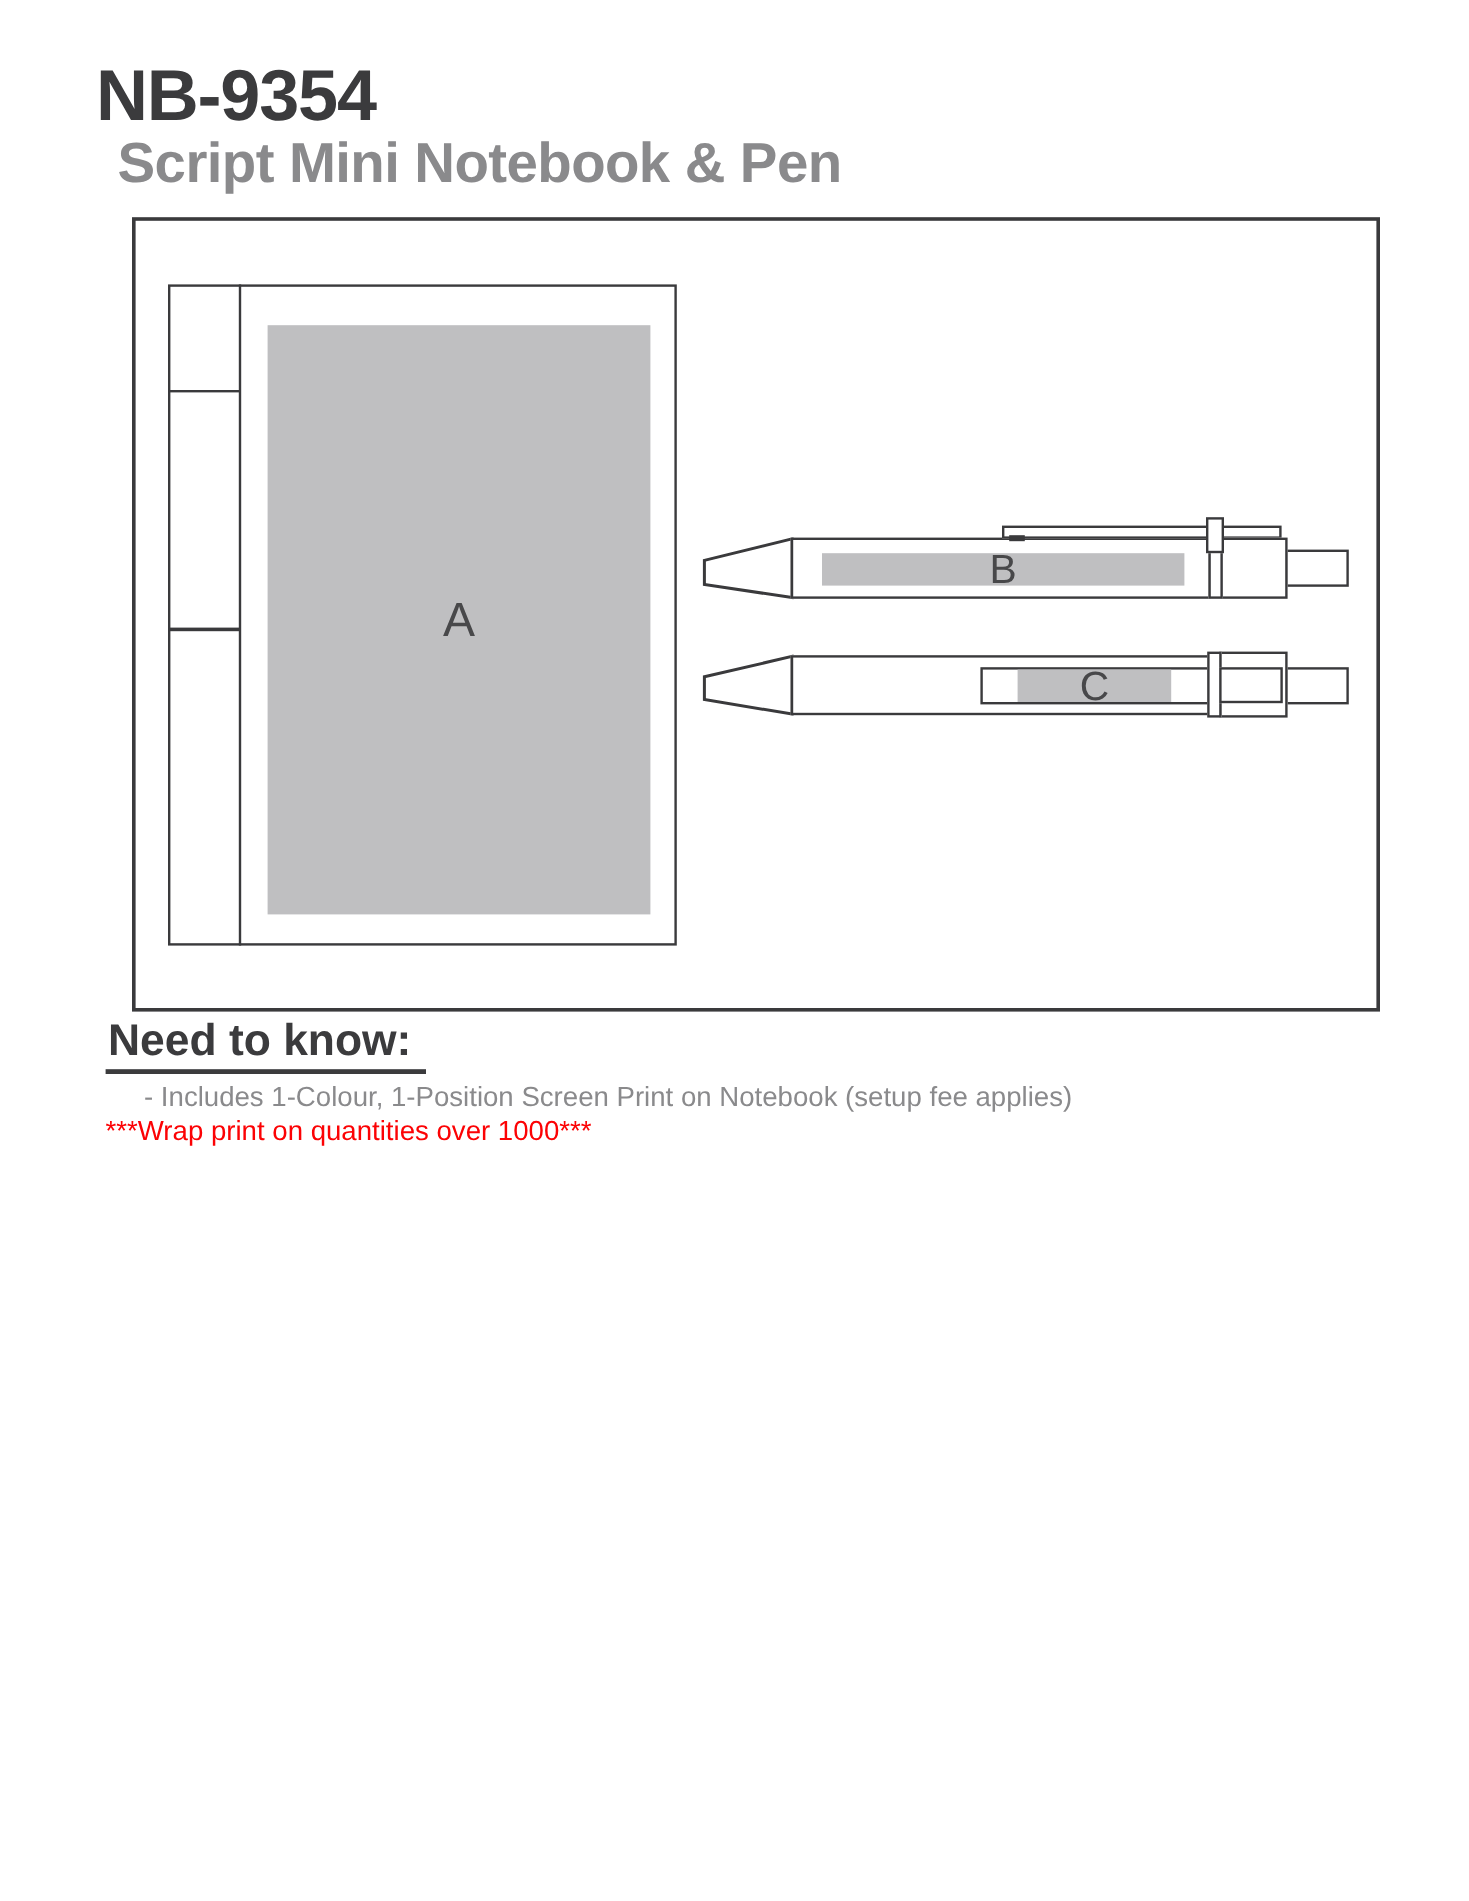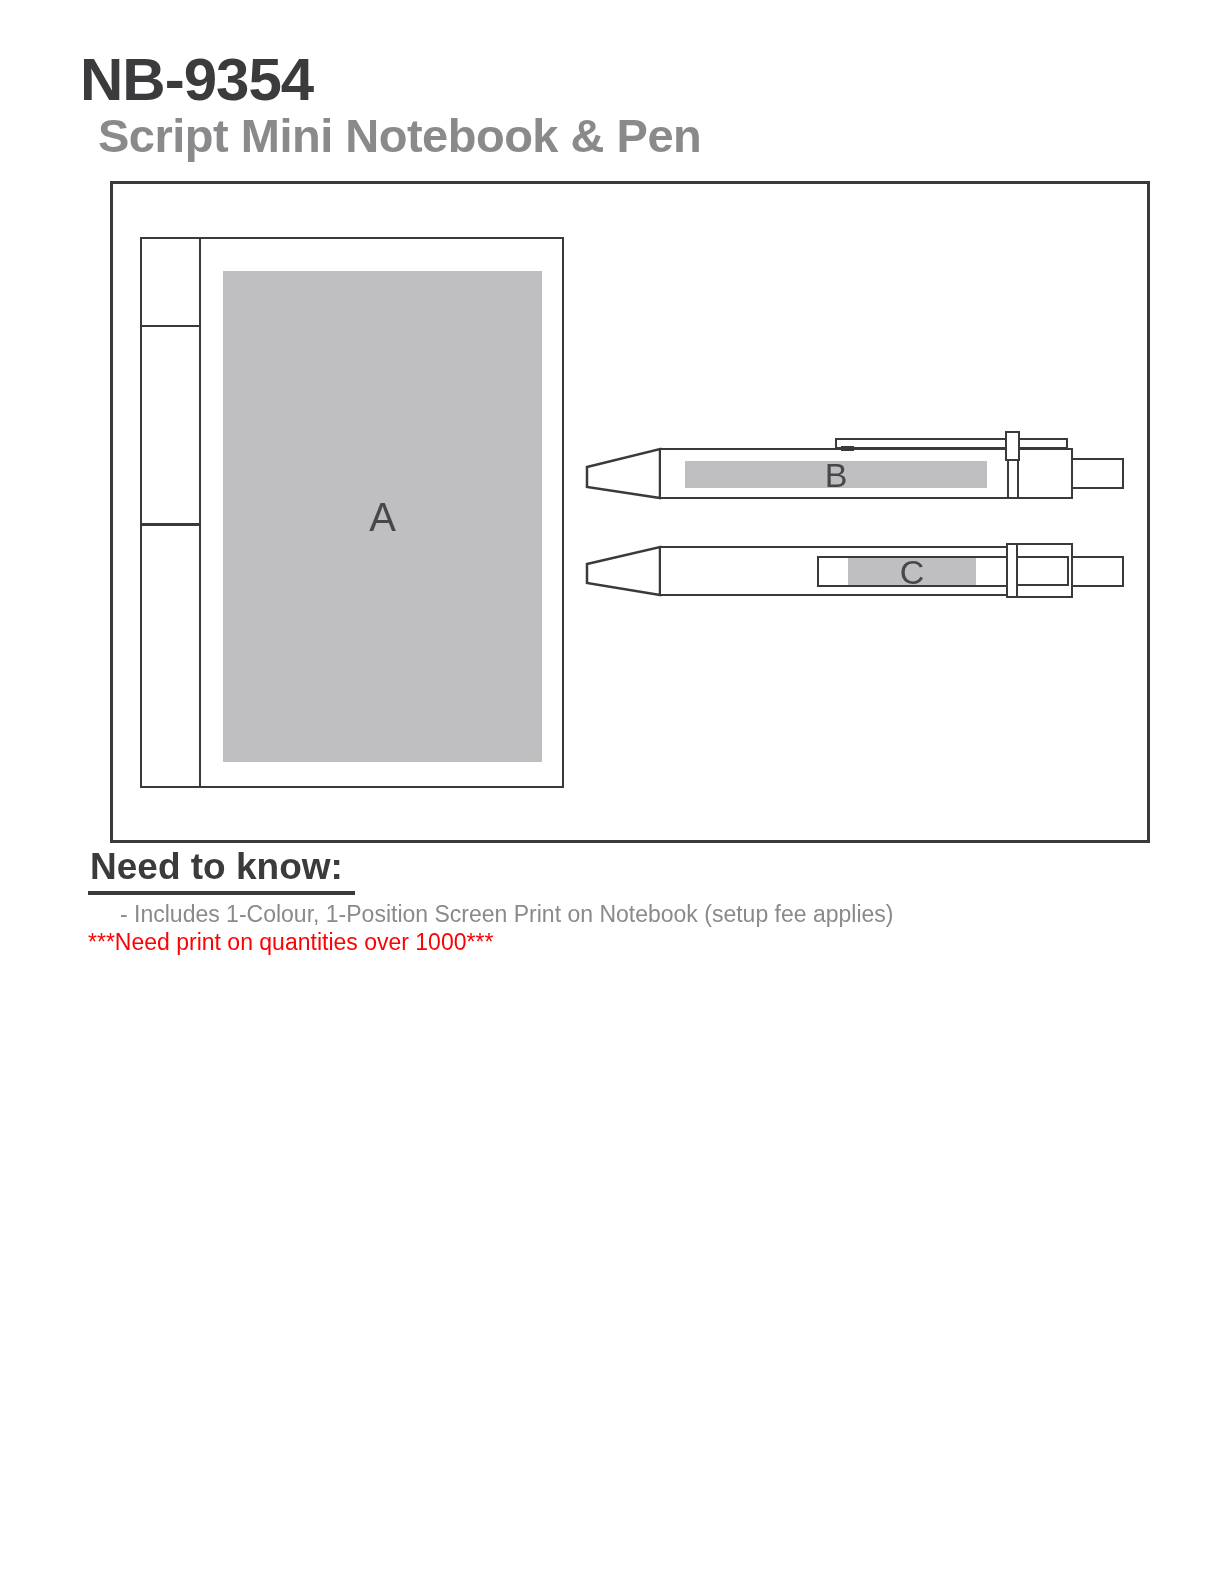--- a/index.html
+++ b/index.html
@@ -135,13 +135,13 @@
 <div class="abs pen-print pc-print">
   <span class="print-label">C</span>
 </div>
 <div class="abs pen-part pc-band"></div>
 <div class="abs pen-part pc-rear"></div>
 <div class="abs pen-part pc-rear-inner"></div>
 <div class="abs pen-part pc-plunger"></div>
 
 <h3 class="abs ntk-heading">Need to know:</h3>
 <p class="abs note note-setup">- Includes 1-Colour, 1-Position Screen Print on Notebook (setup fee applies)</p>
-<p class="abs note note-wrap">***Need print on quantities over 1000***</p>
+<p class="abs note note-wrap">***Wrap print on quantities over 1000***</p>
 
 </body></html>

